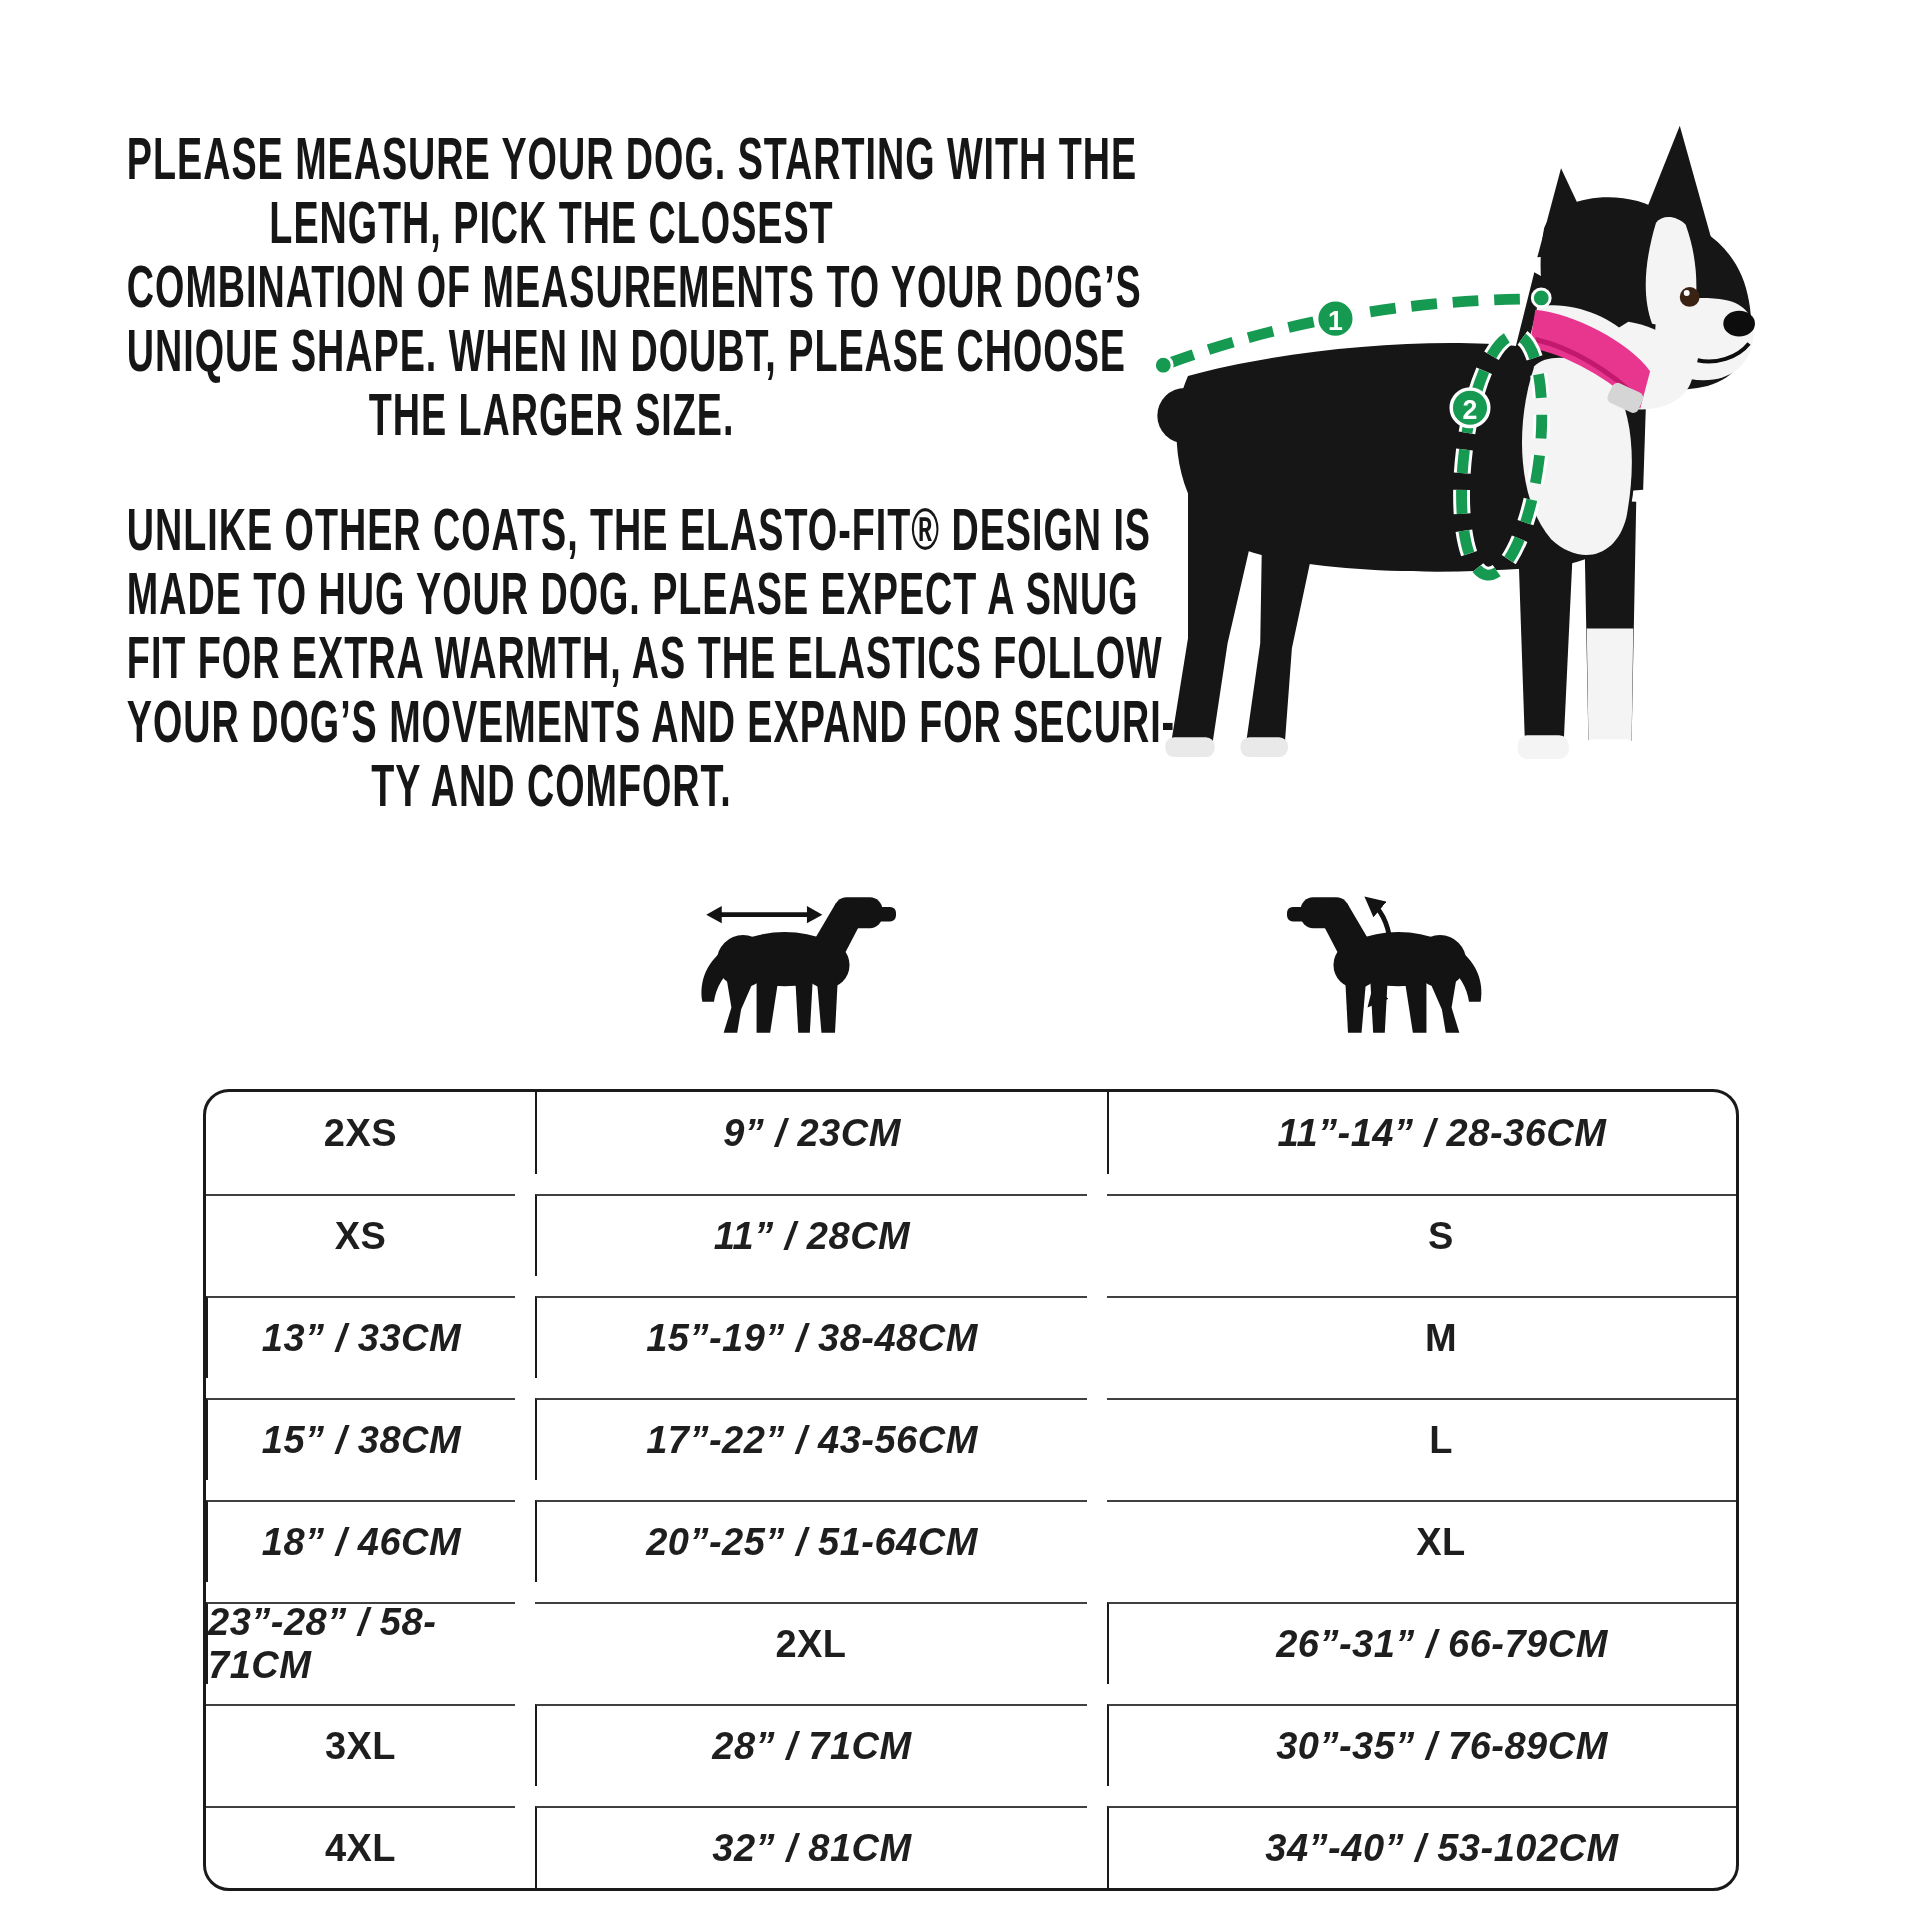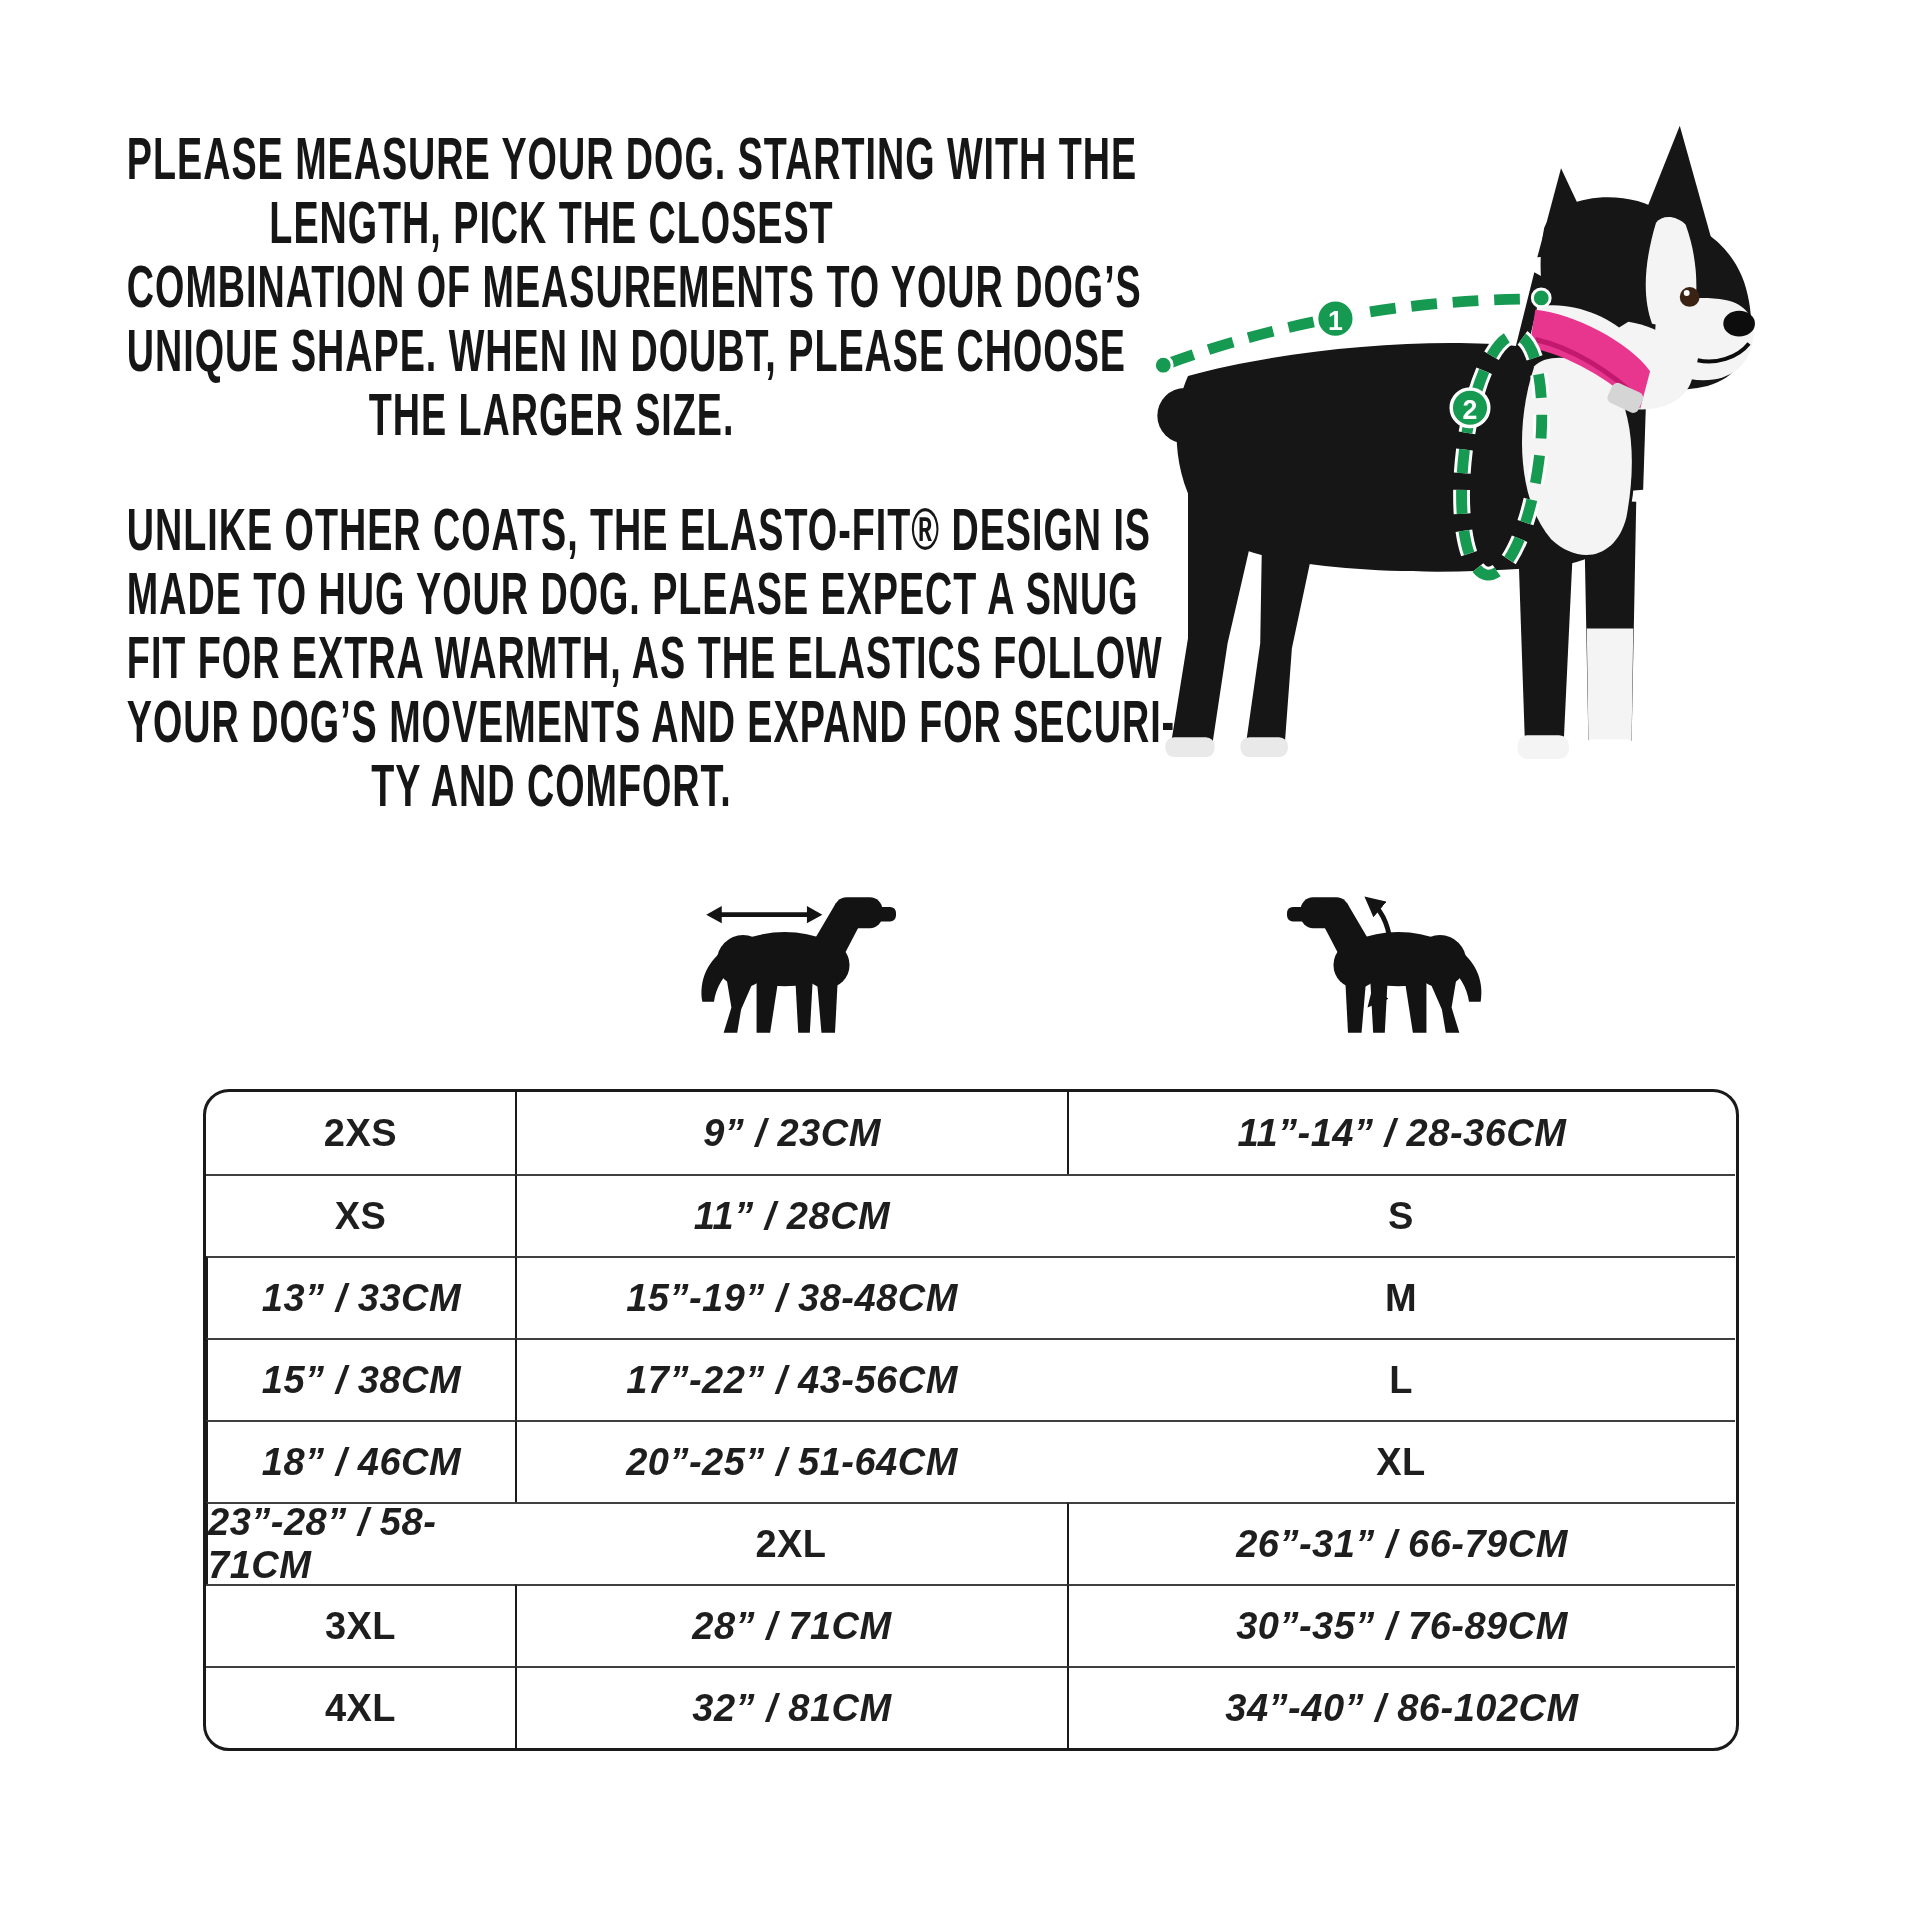--- a/index.html
+++ b/index.html
@@ -25,20 +25,21 @@
   
   .size-table{
     left:203px;top:1089px;width:1530px;
     display:grid;
     grid-template-columns:309px 552px 668px;
     grid-auto-rows:82px;
     border:3px solid #1a1a1a;
     border-radius:26px;
     overflow:hidden;
     background:#fff;
+    gap:20px;
   }
   .cell{
     display:flex;align-items:center;justify-content:center;
     font-size:38px;font-weight:700;letter-spacing:0.5px;color:#1e1e1e;
     border-top:2px solid #404040;
   }
   .cell.r0{border-top:none;}
   .cell.c2,.cell.c3{border-left:2px solid #1a1a1a;font-style:italic;}
   svg text.badge{
     font-family:"Liberation Sans", sans-serif;
@@ -183,15 +184,15 @@
 
   <div class="cell c1">2XL</div>
   <div class="cell c3">26”-31” / 66-79CM</div>
 
   <div class="cell c1">3XL</div>
   <div class="cell c2">28” / 71CM</div>
   <div class="cell c3">30”-35” / 76-89CM</div>
 
   <div class="cell c1">4XL</div>
   <div class="cell c2">32” / 81CM</div>
-  <div class="cell c3">34”-40” / 86-102CM</div>
+  <div class="cell c3">34”-40” / 53-102CM</div>
 </div>
 
 
 </body></html>

